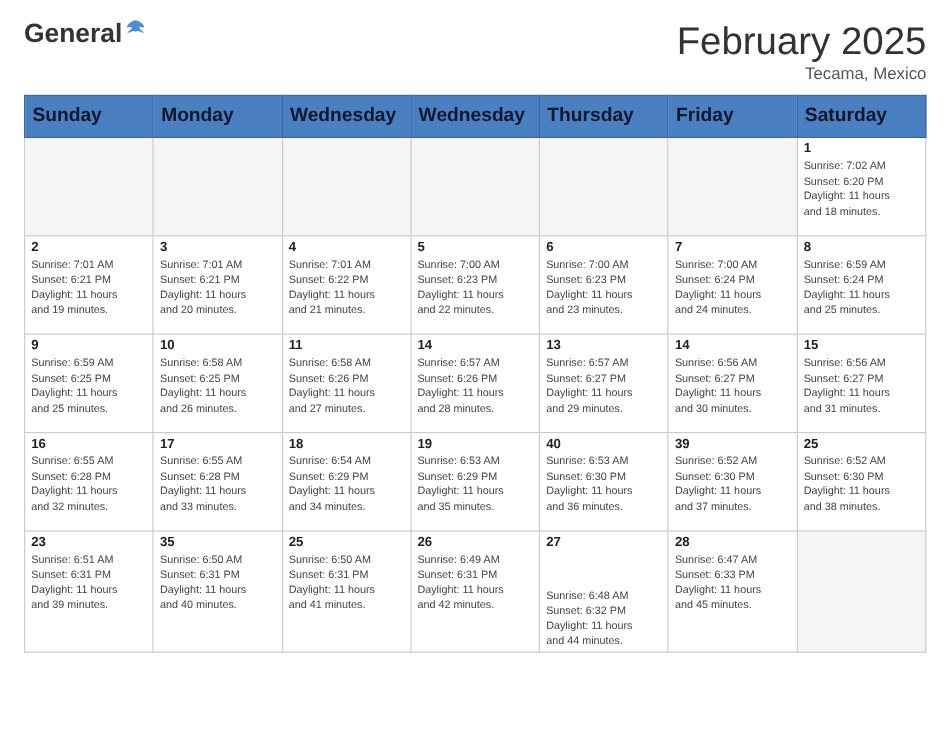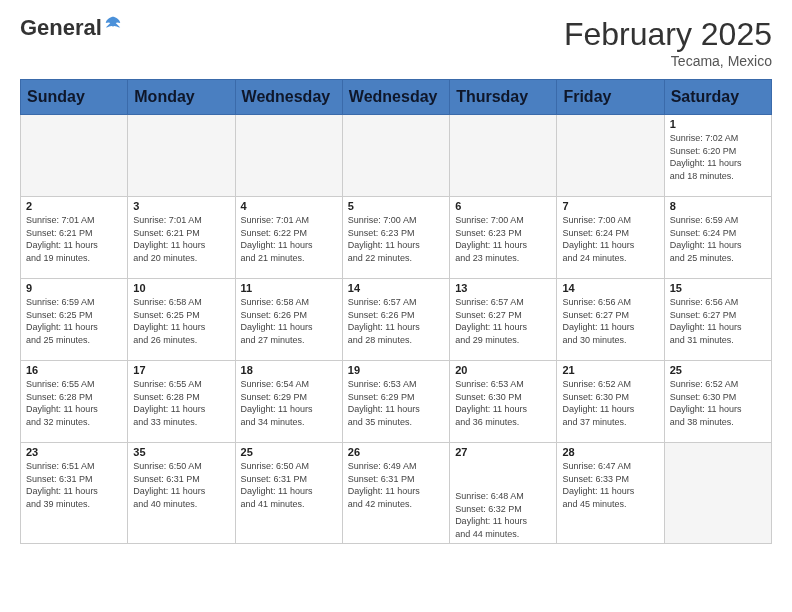--- a/index.html
+++ b/index.html
@@ -262,28 +262,28 @@
 and 34 minutes.</div>
           </td>
           <td>
             <div class="day-number">19</div>
             <div class="day-info" style="white-space: pre-line;">Sunrise: 6:53 AM
 Sunset: 6:29 PM
 Daylight: 11 hours
 and 35 minutes.</div>
           </td>
           <td>
-            <div class="day-number">20</div>
+            <div class="day-number">40</div>
             <div class="day-info" style="white-space: pre-line;">Sunrise: 6:53 AM
 Sunset: 6:30 PM
 Daylight: 11 hours
 and 36 minutes.</div>
           </td>
           <td>
-            <div class="day-number">21</div>
+            <div class="day-number">39</div>
             <div class="day-info" style="white-space: pre-line;">Sunrise: 6:52 AM
 Sunset: 6:30 PM
 Daylight: 11 hours
 and 37 minutes.</div>
           </td>
           <td>
             <div class="day-number">25</div>
             <div class="day-info" style="white-space: pre-line;">Sunrise: 6:52 AM
 Sunset: 6:30 PM
 Daylight: 11 hours

